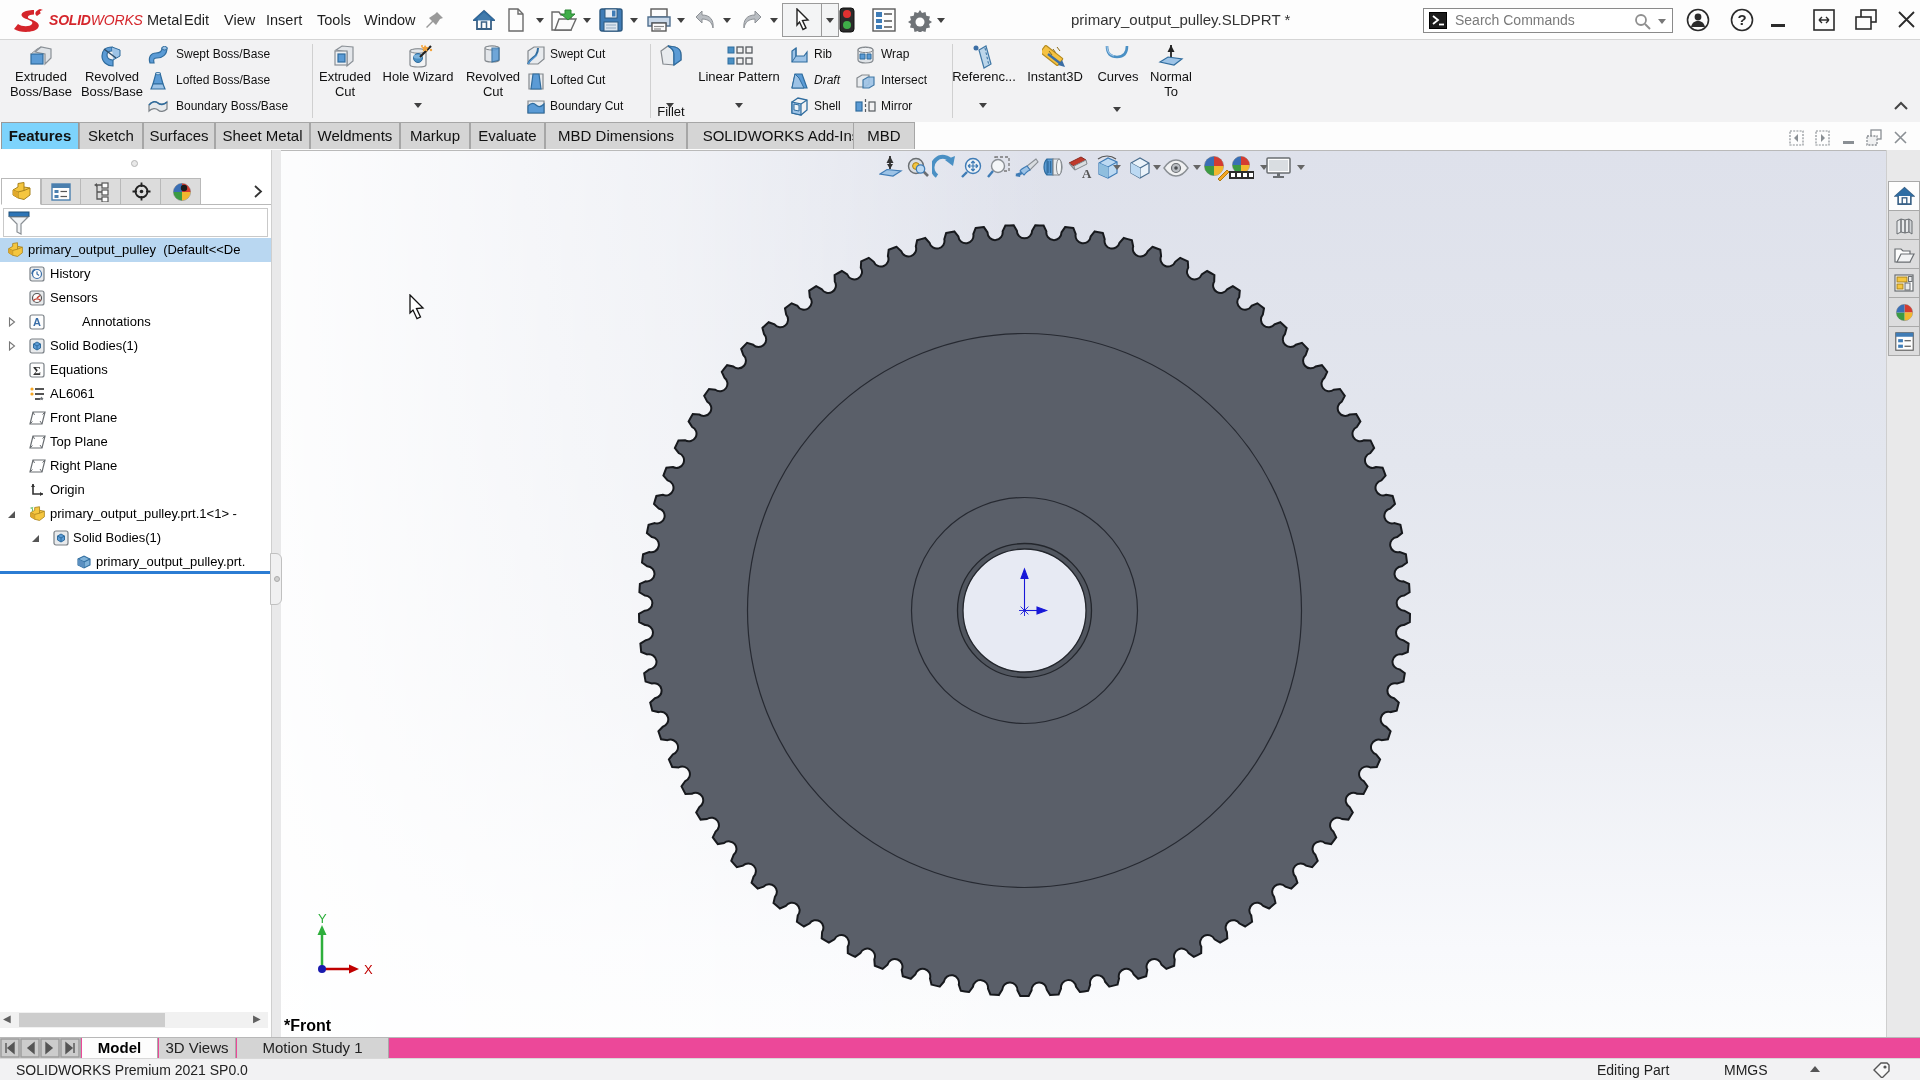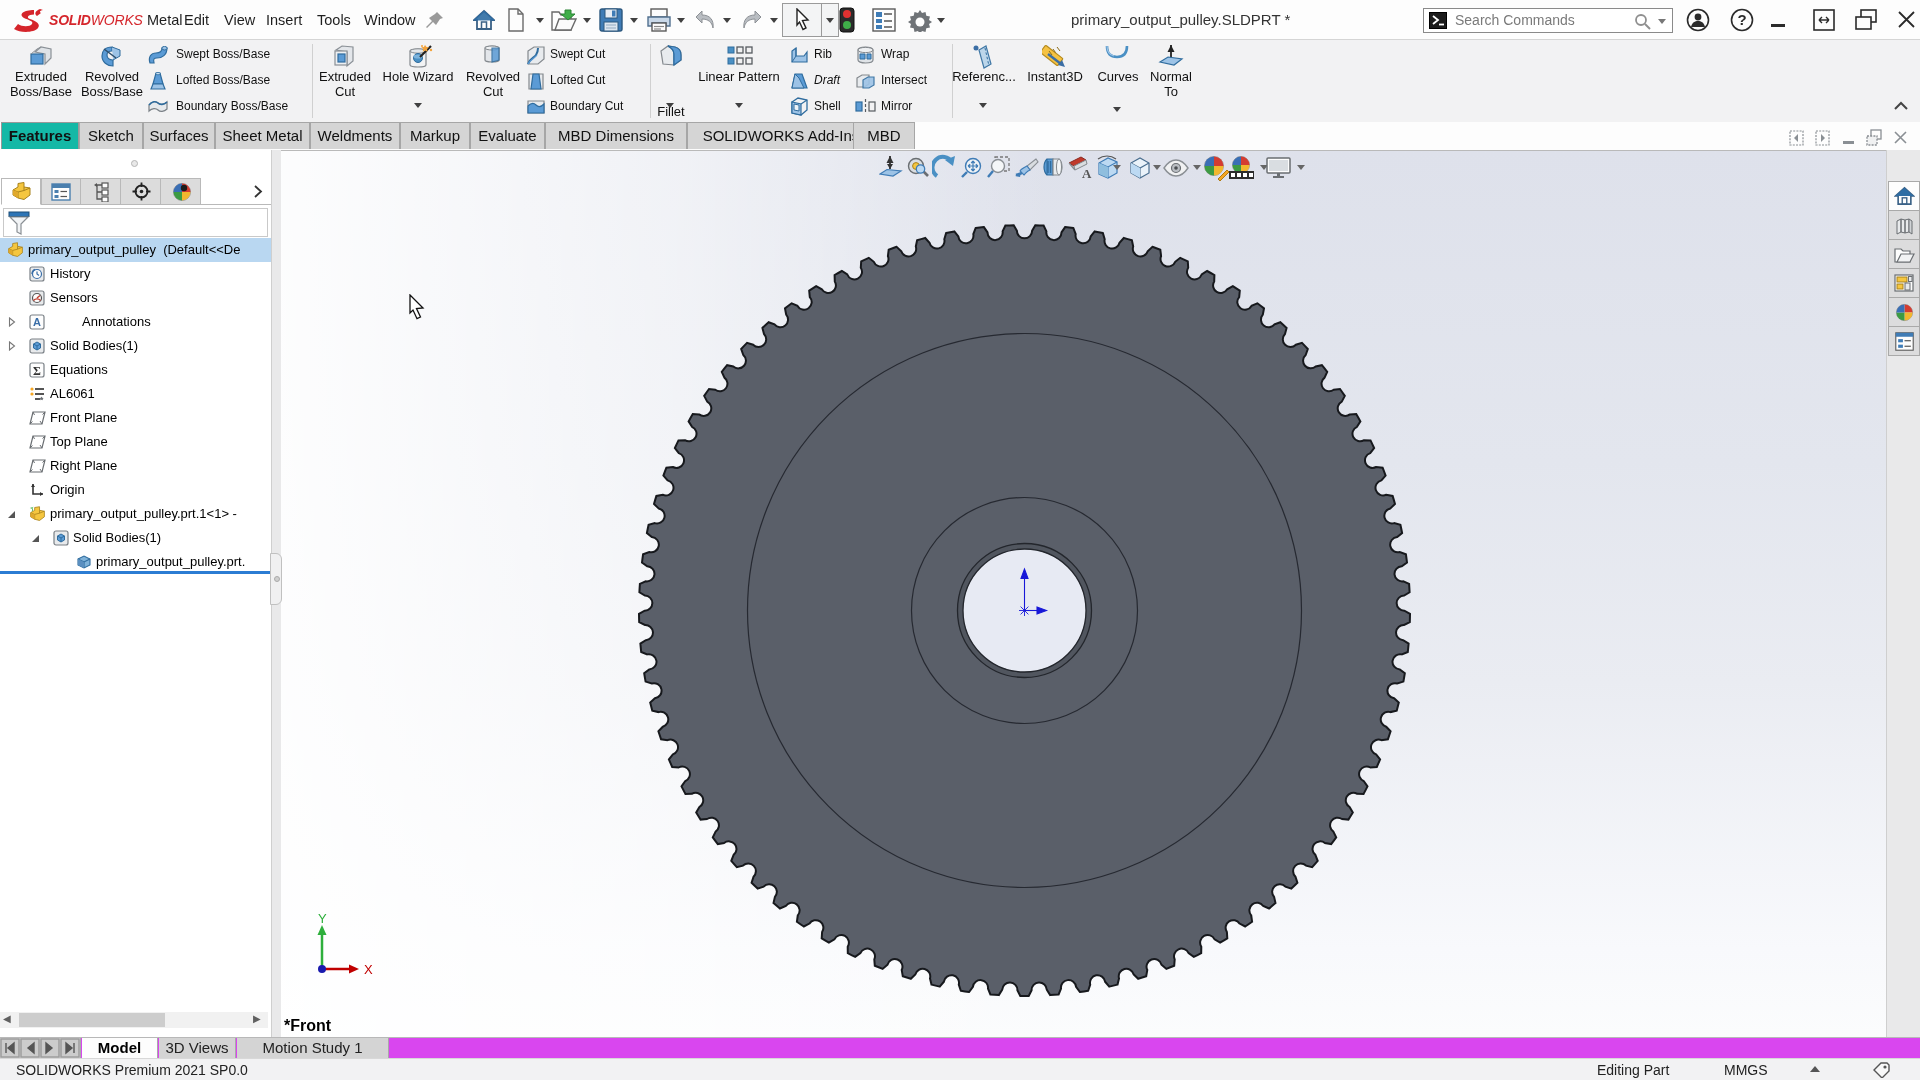--- a/index.html
+++ b/index.html
@@ -3,27 +3,27 @@
 *{margin:0;padding:0;box-sizing:border-box;}
 html,body{width:1920px;height:1080px;overflow:hidden;font-family:"Liberation Sans",sans-serif;}
 #titlebar{position:absolute;left:0;top:0;width:1920px;height:40px;background:#fdfdfd;border-bottom:1px solid #d5d5d5;}
 #ribbon{position:absolute;left:0;top:40px;width:1920px;height:82px;background:#f2f2f3;}
 #tabrow{position:absolute;left:0;top:122px;width:1920px;height:28px;background:#fdfdfd;}
 #main{position:absolute;left:0;top:150px;width:1920px;height:887px;}
 #leftpanel{position:absolute;left:0;top:0;width:271px;height:887px;background:#ffffff;}
 #psplit{position:absolute;left:271px;top:0;width:10px;height:887px;background:#e9e9ea;border-left:1px solid #cfcfcf;}
 #viewport{position:absolute;left:281px;top:0;width:1605px;height:887px;background:linear-gradient(to right, rgba(255,255,255,0.92) 0%, rgba(255,255,255,0.55) 25%, rgba(255,255,255,0) 48%), linear-gradient(to bottom, #dee1eb 0%, #e3e6ee 35%, #eaecf2 60%, #f8f9fc 90%, #fbfcfd 100%);border-top:1px solid #b9b9b9;}
 #taskpane{position:absolute;left:1886px;top:0;width:34px;height:887px;background:#e9e9ea;border-left:1px solid #cfcfcf;}
-#doctabs{position:absolute;left:0;top:1037px;width:1920px;height:21px;background:#d946ef;border-top:1px solid #b8b8b8;}
+#doctabs{position:absolute;left:0;top:1037px;width:1920px;height:21px;background:#ec4899;border-top:1px solid #b8b8b8;}
 #statusbar{position:absolute;left:0;top:1058px;width:1920px;height:22px;background:#f2f2f3;border-top:1px solid #d8d8d8;font-size:14px;color:#222;}
 .menu{position:absolute;top:0;height:40px;line-height:40px;font-size:14.5px;color:#1e1e1e;}
 .rlabel{position:absolute;font-size:13px;color:#111;text-align:center;white-space:nowrap;}
 .rowlab{position:absolute;font-size:12px;color:#111;white-space:nowrap;}
 .tab{position:absolute;top:0;height:27px;background:#d5d5d5;border:1px solid #a6a6a6;border-bottom:none;line-height:26px;text-align:center;font-size:15px;color:#111;}
-.tab.active{background:#14b8a6;font-weight:bold;border-color:#999;}
+.tab.active{background:#7dd3fc;font-weight:bold;border-color:#999;}
 .treerow{position:absolute;left:0;width:271px;height:24px;font-size:13px;color:#000;line-height:24px;white-space:nowrap;}
 .dd{position:absolute;width:0;height:0;border-left:4px solid transparent;border-right:4px solid transparent;border-top:5px solid #404040;}
 .vsep{position:absolute;top:4px;height:74px;width:1px;background:#d0d0d0;}
 </style></head>
 <body>
 <div id="main">
   <div id="viewport">
     <svg width="1605" height="887" viewBox="281 150 1605 887" style="position:absolute;left:0;top:0">
       <path d="M 1016.9 229.7 A 7.6 7.6 0 1 0 1032.1 229.7 L 1035.3 224.2 A 385.5 385.5 0 0 1 1043.6 224.5 L 1046.4 230.3 A 7.6 7.6 0 1 0 1061.5 231.4 L 1065.1 226.1 A 385.5 385.5 0 0 1 1073.4 227.1 L 1075.7 233.1 A 7.6 7.6 0 1 0 1090.7 235.4 L 1094.7 230.4 A 385.5 385.5 0 0 1 1102.9 232.1 L 1104.7 238.2 A 7.6 7.6 0 1 0 1119.5 241.7 L 1123.8 237.0 A 385.5 385.5 0 0 1 1131.9 239.3 L 1133.2 245.5 A 7.6 7.6 0 1 0 1147.7 250.2 L 1152.4 245.8 A 385.5 385.5 0 0 1 1160.3 248.7 L 1161.1 255.0 A 7.6 7.6 0 1 0 1175.2 260.8 L 1180.2 256.8 A 385.5 385.5 0 0 1 1187.8 260.3 L 1188.2 266.7 A 7.6 7.6 0 1 0 1201.7 273.5 L 1207.1 270.0 A 385.5 385.5 0 0 1 1214.4 274.0 L 1214.2 280.4 A 7.6 7.6 0 1 0 1227.2 288.3 L 1232.8 285.1 A 385.5 385.5 0 0 1 1239.8 289.7 L 1239.2 296.1 A 7.6 7.6 0 1 0 1251.5 304.9 L 1257.3 302.3 A 385.5 385.5 0 0 1 1264.0 307.4 L 1262.8 313.7 A 7.6 7.6 0 1 0 1274.5 323.4 L 1280.4 321.2 A 385.5 385.5 0 0 1 1286.6 326.9 L 1285.0 333.0 A 7.6 7.6 0 1 0 1295.9 343.7 L 1302.0 341.9 A 385.5 385.5 0 0 1 1307.8 348.0 L 1305.7 354.0 A 7.6 7.6 0 1 0 1315.7 365.5 L 1321.9 364.2 A 385.5 385.5 0 0 1 1327.2 370.8 L 1324.6 376.6 A 7.6 7.6 0 1 0 1333.7 388.8 L 1340.0 388.0 A 385.5 385.5 0 0 1 1344.8 394.9 L 1341.8 400.6 A 7.6 7.6 0 1 0 1349.9 413.4 L 1356.2 413.1 A 385.5 385.5 0 0 1 1360.4 420.4 L 1357.0 425.8 A 7.6 7.6 0 1 0 1364.1 439.2 L 1370.5 439.4 A 385.5 385.5 0 0 1 1374.1 447.0 L 1370.2 452.1 A 7.6 7.6 0 1 0 1376.2 466.0 L 1382.6 466.7 A 385.5 385.5 0 0 1 1385.6 474.6 L 1381.4 479.4 A 7.6 7.6 0 1 0 1386.3 493.7 L 1392.6 494.9 A 385.5 385.5 0 0 1 1395.0 503.0 L 1390.4 507.4 A 7.6 7.6 0 1 0 1394.2 522.1 L 1400.4 523.8 A 385.5 385.5 0 0 1 1402.1 532.0 L 1397.2 536.1 A 7.6 7.6 0 1 0 1399.8 551.0 L 1405.9 553.2 A 385.5 385.5 0 0 1 1407.0 561.5 L 1401.8 565.2 A 7.6 7.6 0 1 0 1403.3 580.3 L 1409.1 582.9 A 385.5 385.5 0 0 1 1409.6 591.3 L 1404.1 594.5 A 7.6 7.6 0 1 0 1404.4 609.7 L 1410.0 612.8 A 385.5 385.5 0 0 1 1409.8 621.2 L 1404.1 624.0 A 7.6 7.6 0 1 0 1403.2 639.2 L 1408.6 642.6 A 385.5 385.5 0 0 1 1407.8 651.0 L 1401.8 653.4 A 7.6 7.6 0 1 0 1399.8 668.4 L 1404.8 672.3 A 385.5 385.5 0 0 1 1403.4 680.6 L 1397.3 682.5 A 7.6 7.6 0 1 0 1394.1 697.3 L 1398.8 701.6 A 385.5 385.5 0 0 1 1396.7 709.7 L 1390.5 711.1 A 7.6 7.6 0 1 0 1386.2 725.7 L 1390.6 730.3 A 385.5 385.5 0 0 1 1387.9 738.3 L 1381.5 739.2 A 7.6 7.6 0 1 0 1376.1 753.4 L 1380.1 758.3 A 385.5 385.5 0 0 1 1376.8 766.0 L 1370.4 766.5 A 7.6 7.6 0 1 0 1363.9 780.2 L 1367.5 785.4 A 385.5 385.5 0 0 1 1363.6 792.9 L 1357.2 792.8 A 7.6 7.6 0 1 0 1349.6 806.0 L 1352.8 811.5 A 385.5 385.5 0 0 1 1348.4 818.6 L 1342.0 818.0 A 7.6 7.6 0 1 0 1333.4 830.6 L 1336.2 836.3 A 385.5 385.5 0 0 1 1331.2 843.1 L 1324.9 842.0 A 7.6 7.6 0 1 0 1315.4 853.9 L 1317.7 859.8 A 385.5 385.5 0 0 1 1312.2 866.1 L 1306.0 864.6 A 7.6 7.6 0 1 0 1295.5 875.7 L 1297.4 881.8 A 385.5 385.5 0 0 1 1291.4 887.6 L 1285.4 885.7 A 7.6 7.6 0 1 0 1274.1 895.9 L 1275.5 902.1 A 385.5 385.5 0 0 1 1269.1 907.5 L 1263.2 905.0 A 7.6 7.6 0 1 0 1251.2 914.3 L 1252.1 920.7 A 385.5 385.5 0 0 1 1245.2 925.5 L 1239.6 922.6 A 7.6 7.6 0 1 0 1226.9 931.0 L 1227.3 937.4 A 385.5 385.5 0 0 1 1220.1 941.7 L 1214.6 938.4 A 7.6 7.6 0 1 0 1201.3 945.7 L 1201.2 952.1 A 385.5 385.5 0 0 1 1193.8 955.9 L 1188.6 952.1 A 7.6 7.6 0 1 0 1174.7 958.4 L 1174.2 964.8 A 385.5 385.5 0 0 1 1166.4 967.9 L 1161.5 963.8 A 7.6 7.6 0 1 0 1147.3 969.0 L 1146.2 975.3 A 385.5 385.5 0 0 1 1138.2 977.8 L 1133.7 973.4 A 7.6 7.6 0 1 0 1119.0 977.4 L 1117.5 983.6 A 385.5 385.5 0 0 1 1109.3 985.6 L 1105.1 980.7 A 7.6 7.6 0 1 0 1090.2 983.6 L 1088.2 989.7 A 385.5 385.5 0 0 1 1079.9 991.0 L 1076.1 985.8 A 7.6 7.6 0 1 0 1061.0 987.6 L 1058.6 993.5 A 385.5 385.5 0 0 1 1050.2 994.1 L 1046.8 988.7 A 7.6 7.6 0 1 0 1031.6 989.3 L 1028.7 995.0 A 385.5 385.5 0 0 1 1020.3 995.0 L 1017.4 989.3 A 7.6 7.6 0 1 0 1002.2 988.7 L 998.8 994.1 A 385.5 385.5 0 0 1 990.4 993.5 L 988.0 987.6 A 7.6 7.6 0 1 0 972.9 985.8 L 969.1 991.0 A 385.5 385.5 0 0 1 960.8 989.7 L 958.8 983.6 A 7.6 7.6 0 1 0 943.9 980.7 L 939.7 985.6 A 385.5 385.5 0 0 1 931.5 983.6 L 930.0 977.4 A 7.6 7.6 0 1 0 915.3 973.4 L 910.8 977.8 A 385.5 385.5 0 0 1 902.8 975.3 L 901.7 969.0 A 7.6 7.6 0 1 0 887.5 963.8 L 882.6 967.9 A 385.5 385.5 0 0 1 874.8 964.8 L 874.3 958.4 A 7.6 7.6 0 1 0 860.4 952.1 L 855.2 955.9 A 385.5 385.5 0 0 1 847.8 952.1 L 847.7 945.7 A 7.6 7.6 0 1 0 834.4 938.4 L 828.9 941.7 A 385.5 385.5 0 0 1 821.7 937.4 L 822.1 931.0 A 7.6 7.6 0 1 0 809.4 922.6 L 803.8 925.5 A 385.5 385.5 0 0 1 796.9 920.7 L 797.8 914.3 A 7.6 7.6 0 1 0 785.8 905.0 L 779.9 907.5 A 385.5 385.5 0 0 1 773.5 902.1 L 774.9 895.9 A 7.6 7.6 0 1 0 763.6 885.7 L 757.6 887.6 A 385.5 385.5 0 0 1 751.6 881.8 L 753.5 875.7 A 7.6 7.6 0 1 0 743.0 864.6 L 736.8 866.1 A 385.5 385.5 0 0 1 731.3 859.8 L 733.6 853.9 A 7.6 7.6 0 1 0 724.1 842.0 L 717.8 843.1 A 385.5 385.5 0 0 1 712.8 836.3 L 715.6 830.6 A 7.6 7.6 0 1 0 707.0 818.0 L 700.6 818.6 A 385.5 385.5 0 0 1 696.2 811.5 L 699.4 806.0 A 7.6 7.6 0 1 0 691.8 792.8 L 685.4 792.9 A 385.5 385.5 0 0 1 681.5 785.4 L 685.1 780.2 A 7.6 7.6 0 1 0 678.6 766.5 L 672.2 766.0 A 385.5 385.5 0 0 1 668.9 758.3 L 672.9 753.4 A 7.6 7.6 0 1 0 667.5 739.2 L 661.1 738.3 A 385.5 385.5 0 0 1 658.4 730.3 L 662.8 725.7 A 7.6 7.6 0 1 0 658.5 711.1 L 652.3 709.7 A 385.5 385.5 0 0 1 650.2 701.6 L 654.9 697.3 A 7.6 7.6 0 1 0 651.7 682.5 L 645.6 680.6 A 385.5 385.5 0 0 1 644.2 672.3 L 649.2 668.4 A 7.6 7.6 0 1 0 647.2 653.4 L 641.2 651.0 A 385.5 385.5 0 0 1 640.4 642.6 L 645.8 639.2 A 7.6 7.6 0 1 0 644.9 624.0 L 639.2 621.2 A 385.5 385.5 0 0 1 639.0 612.8 L 644.6 609.7 A 7.6 7.6 0 1 0 644.9 594.5 L 639.4 591.3 A 385.5 385.5 0 0 1 639.9 582.9 L 645.7 580.3 A 7.6 7.6 0 1 0 647.2 565.2 L 642.0 561.5 A 385.5 385.5 0 0 1 643.1 553.2 L 649.2 551.0 A 7.6 7.6 0 1 0 651.8 536.1 L 646.9 532.0 A 385.5 385.5 0 0 1 648.6 523.8 L 654.8 522.1 A 7.6 7.6 0 1 0 658.6 507.4 L 654.0 503.0 A 385.5 385.5 0 0 1 656.4 494.9 L 662.7 493.7 A 7.6 7.6 0 1 0 667.6 479.4 L 663.4 474.6 A 385.5 385.5 0 0 1 666.4 466.7 L 672.8 466.0 A 7.6 7.6 0 1 0 678.8 452.1 L 674.9 447.0 A 385.5 385.5 0 0 1 678.5 439.4 L 684.9 439.2 A 7.6 7.6 0 1 0 692.0 425.8 L 688.6 420.4 A 385.5 385.5 0 0 1 692.8 413.1 L 699.1 413.4 A 7.6 7.6 0 1 0 707.2 400.6 L 704.2 394.9 A 385.5 385.5 0 0 1 709.0 388.0 L 715.3 388.8 A 7.6 7.6 0 1 0 724.4 376.6 L 721.8 370.8 A 385.5 385.5 0 0 1 727.1 364.2 L 733.3 365.5 A 7.6 7.6 0 1 0 743.3 354.0 L 741.2 348.0 A 385.5 385.5 0 0 1 747.0 341.9 L 753.1 343.7 A 7.6 7.6 0 1 0 764.0 333.0 L 762.4 326.9 A 385.5 385.5 0 0 1 768.6 321.2 L 774.5 323.4 A 7.6 7.6 0 1 0 786.2 313.7 L 785.0 307.4 A 385.5 385.5 0 0 1 791.7 302.3 L 797.5 304.9 A 7.6 7.6 0 1 0 809.8 296.1 L 809.2 289.7 A 385.5 385.5 0 0 1 816.2 285.1 L 821.8 288.3 A 7.6 7.6 0 1 0 834.8 280.4 L 834.6 274.0 A 385.5 385.5 0 0 1 841.9 270.0 L 847.3 273.5 A 7.6 7.6 0 1 0 860.8 266.7 L 861.2 260.3 A 385.5 385.5 0 0 1 868.8 256.8 L 873.8 260.8 A 7.6 7.6 0 1 0 887.9 255.0 L 888.7 248.7 A 385.5 385.5 0 0 1 896.6 245.8 L 901.3 250.2 A 7.6 7.6 0 1 0 915.8 245.5 L 917.1 239.3 A 385.5 385.5 0 0 1 925.2 237.0 L 929.5 241.7 A 7.6 7.6 0 1 0 944.3 238.2 L 946.1 232.1 A 385.5 385.5 0 0 1 954.3 230.4 L 958.3 235.4 A 7.6 7.6 0 1 0 973.3 233.1 L 975.6 227.1 A 385.5 385.5 0 0 1 983.9 226.1 L 987.5 231.4 A 7.6 7.6 0 1 0 1002.6 230.3 L 1005.4 224.5 A 385.5 385.5 0 0 1 1013.7 224.2 Z" fill="#5a5f69" stroke="#17191d" stroke-width="2" fill-rule="evenodd"></path>
       <circle cx="1024.5" cy="609.5" r="277" fill="none" stroke="#262931" stroke-width="1.2"></circle>

